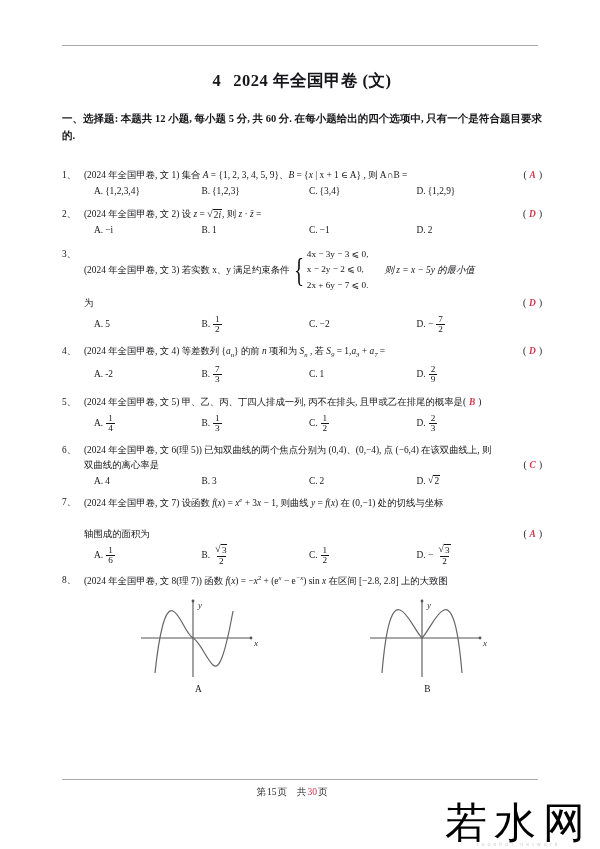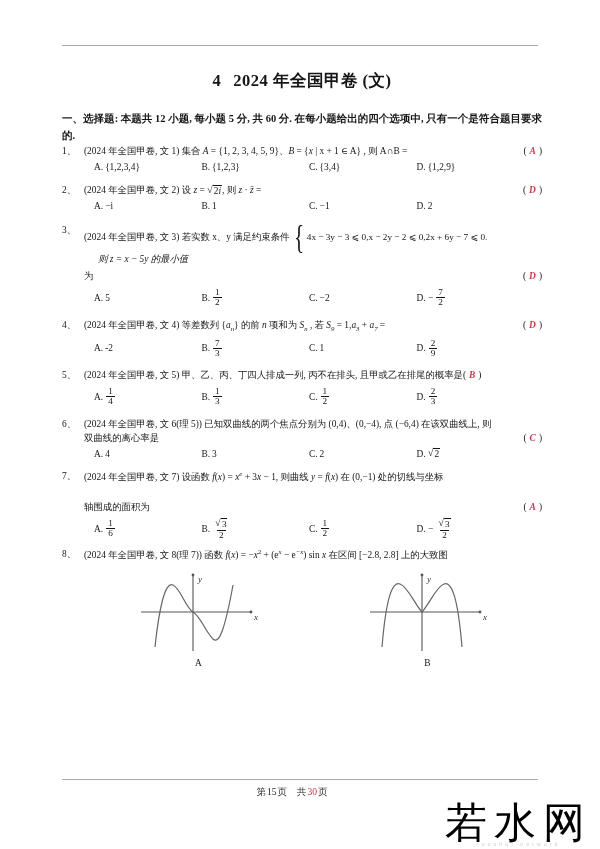--- a/index.html
+++ b/index.html
@@ -47,21 +47,21 @@
     letter-spacing: 0.5px;
     margin: 10px 0 18px 0;
     font-family: "Liberation Serif", "DejaVu Serif", serif;
   }
   .doc-title .num { margin-right: 12px; }
 
   .section-head {
     font-size: 10.5px;
     font-weight: bold;
     line-height: 1.62;
-    margin-bottom: 0;
+    margin-bottom: 24px;
     text-align: justify;
   }
 
   .q {
     position: relative;
     margin-bottom: 5px;
     font-size: 9.4px;
     line-height: 1.55;
   }
   .q-index {
@@ -153,21 +153,21 @@
   }
   .brace {
     font-size: 34px;
     line-height: 0.82;
     font-weight: 300;
     transform: scaleX(0.62);
     margin-right: -1px;
   }
   .sys-rows {
     display: inline-flex;
-    flex-direction: row;
+    flex-direction: column;
     font-size: 9.2px;
     line-height: 1.65;
   }
 
   .q3-wrap { position: relative; min-height: 50px; }
   .q3-pre { display: inline-block; vertical-align: middle; }
   .q3-post { display: inline-block; vertical-align: middle; margin-left: 14px; font-style: italic; }
   .q3-for { margin-top: 3px; }
 
   

